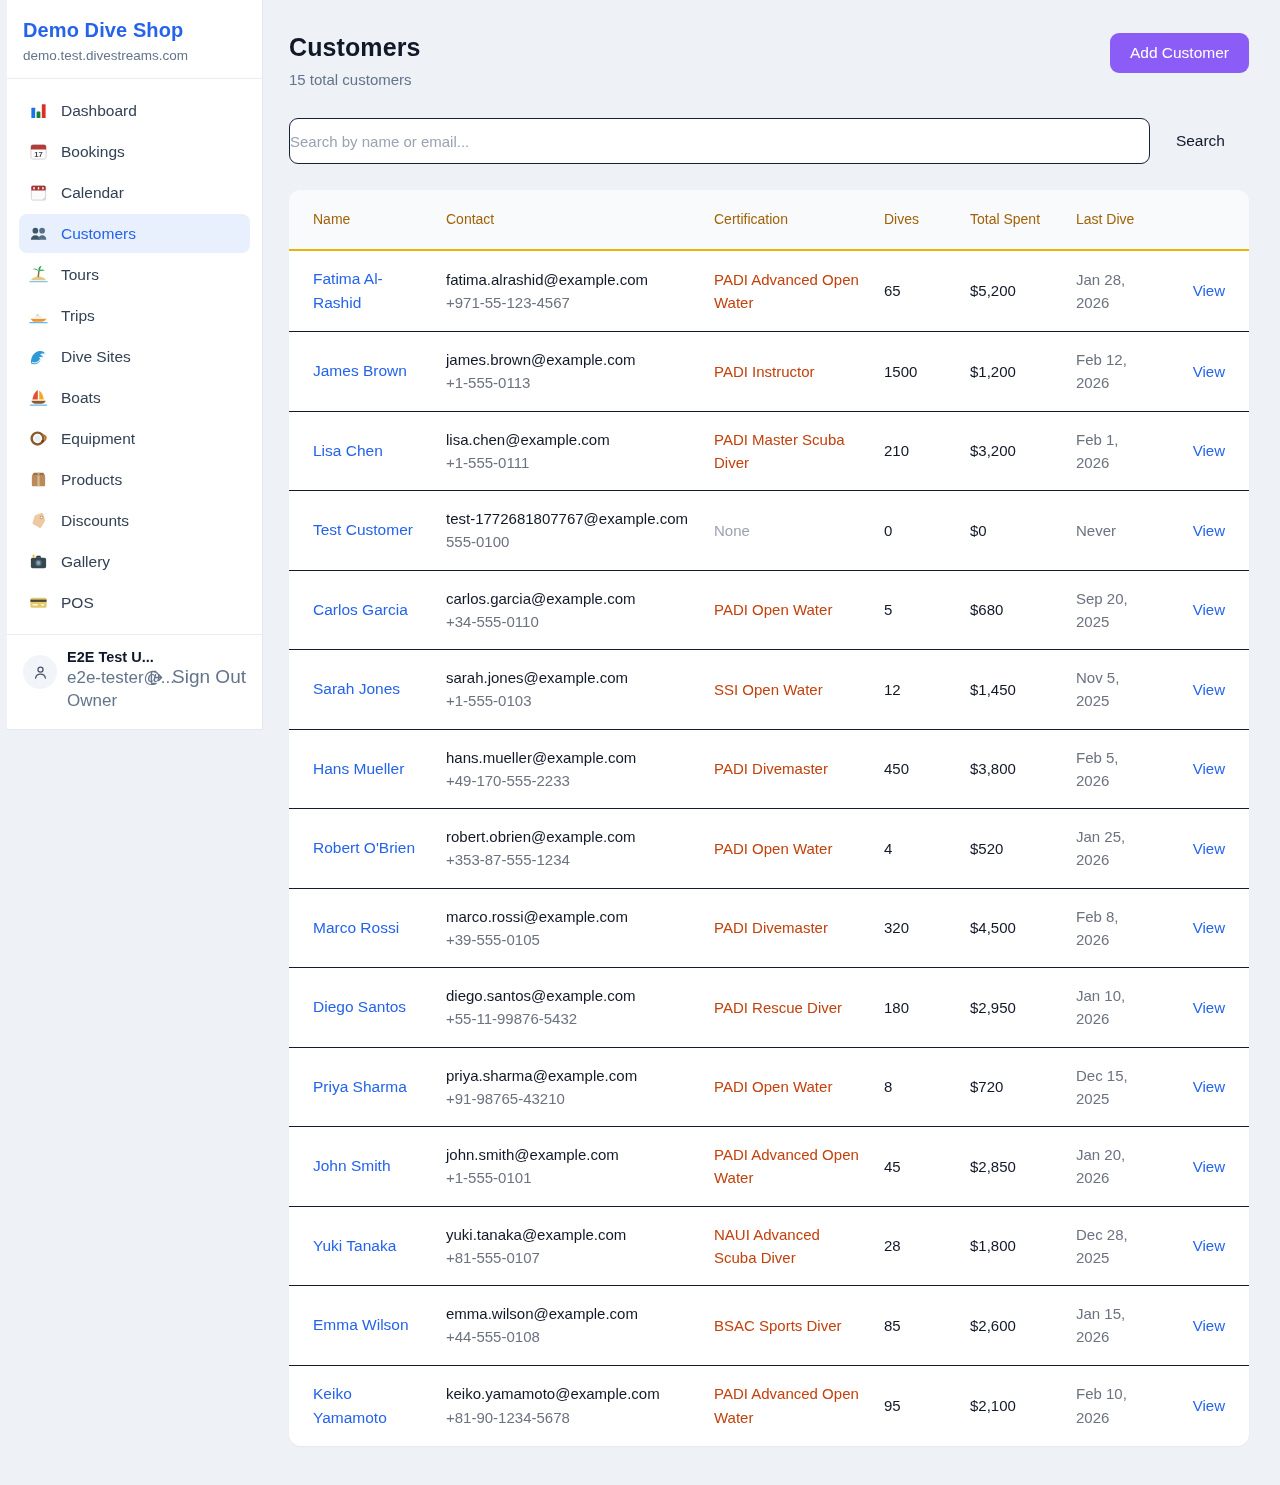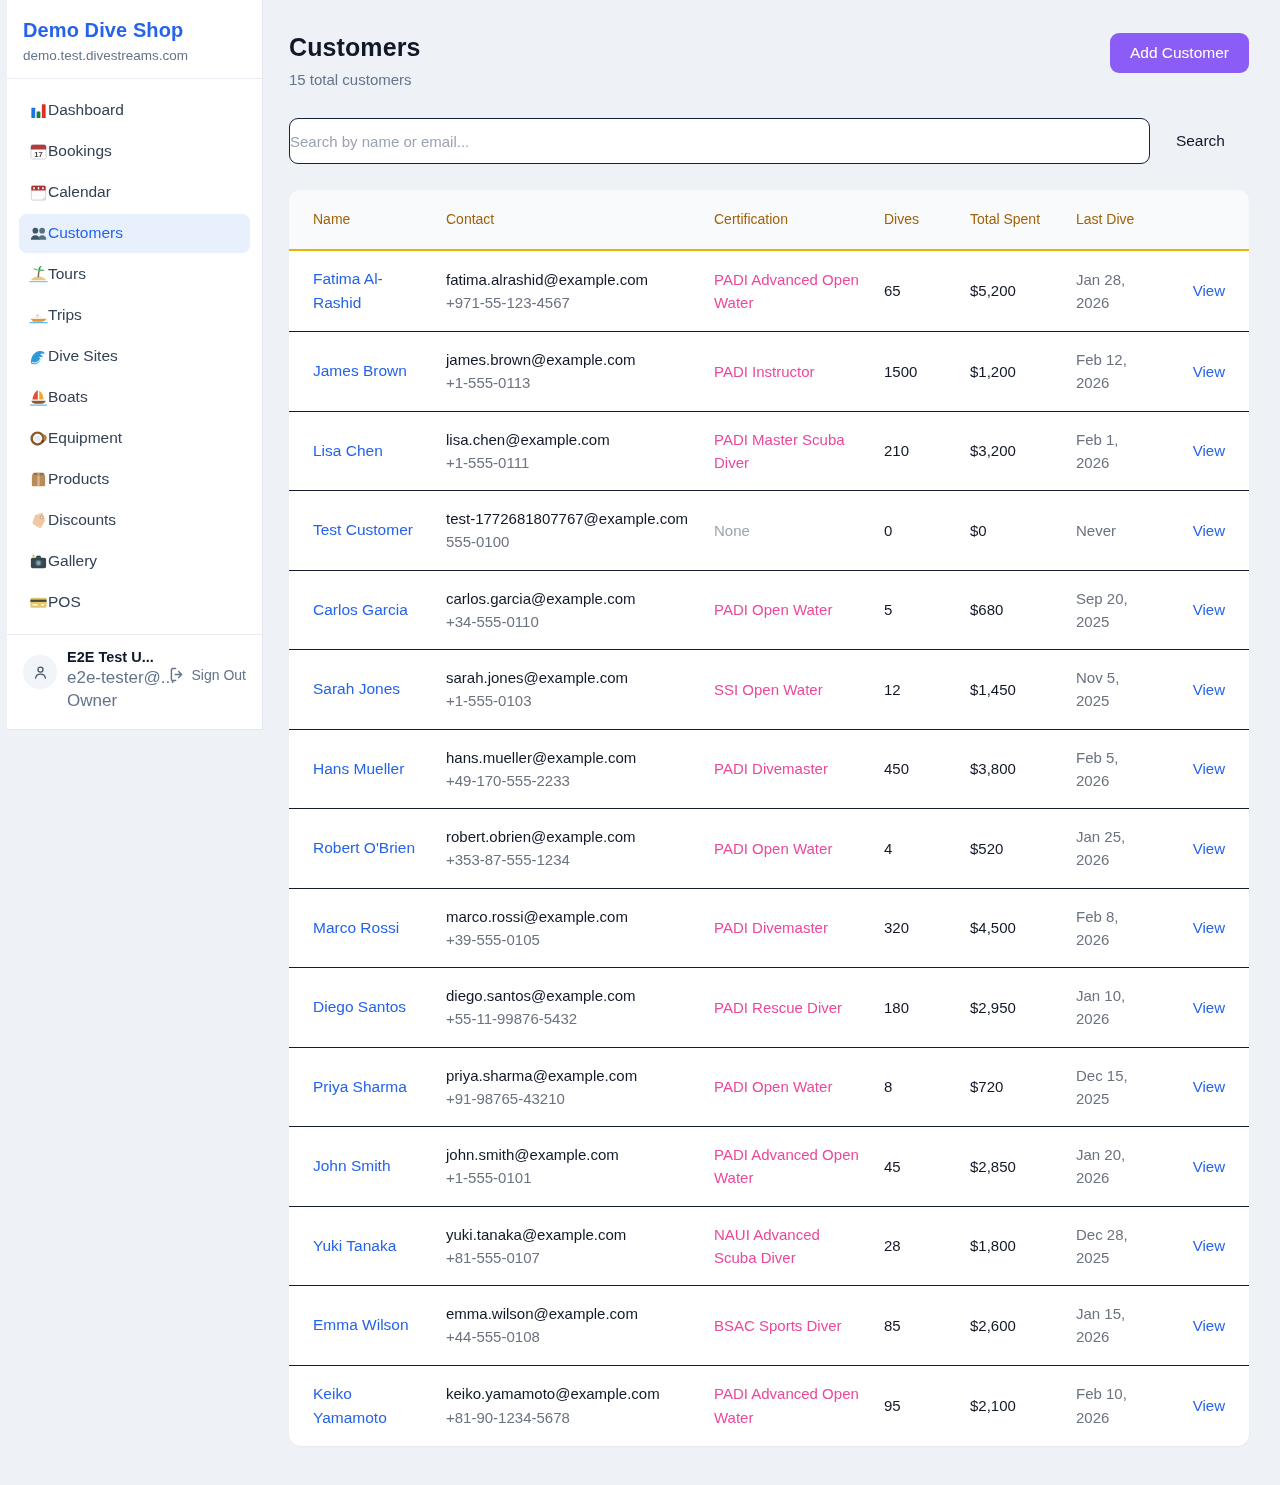--- a/index.html
+++ b/index.html
@@ -17,21 +17,21 @@
     position:absolute; left:7px; top:0; width:256px;
     background:#ffffff;
     border-right:1px solid #e2e8f0;
     border-bottom:1px solid #e2e8f0;
   }
   .sidebar-header { padding:19px 16px 15px 16px; border-bottom:1px solid #e9edf3; }
   .shop-name { font-size:20px; font-weight:700; color:#2563eb; letter-spacing:.1px; }
   .shop-domain { margin-top:6px; font-size:13.5px; color:#64748b; }
   .nav { padding:12px 12px 10px 12px; }
   .nav-item {
-    display:flex; align-items:flex-start; 
+    display:flex; align-items:center; gap:13px;
     padding:10px 10px; border-radius:8px;
     font-size:15.5px; color:#334155; cursor:pointer;
     margin-bottom:2px;
   }
   .nav-item .icon { width:19px; height:19px; display:inline-flex; align-items:center; justify-content:center; flex:0 0 19px; }
   .nav-item .icon svg { width:19px; height:19px; display:block; }
   .nav-item.active { background:#e9f0fd; color:#2563eb; font-weight:500; }
   .sidebar-footer {
     border-top:1px solid #e9edf3;
     padding:14px 16px 18px 16px;
@@ -39,21 +39,21 @@
   }
   .avatar {
     width:34px; height:34px; border-radius:50%; background:#f1f5f9;
     display:flex; align-items:center; justify-content:center; flex:0 0 34px; margin-top:6px;
   }
   .user-block { flex:1; min-width:0; }
   .user-name { font-size:14.5px; font-weight:700; color:#0f172a; white-space:nowrap; }
   .user-email, .user-role { font-size:17px; color:#64748b; margin-top:3px; white-space:nowrap; }
   .signout {
     display:flex; align-items:center; gap:7px;
-    color:#64748b; font-size:14px; cursor:pointer; white-space:nowrap; margin-top:17px;
+    color:#64748b; font-size:19px; cursor:pointer; white-space:nowrap; margin-top:17px;
   }
 
   
   .main { margin-left:256px; padding:33px 31px 28px 33px; }
   .page-header { display:flex; align-items:flex-start; justify-content:space-between; }
   .page-title { font-size:25px; font-weight:700; color:#111827; letter-spacing:.1px; }
   .page-subtitle { margin-top:9px; font-size:15px; color:#64748b; }
   .add-btn {
     background:#8b5cf6; color:#fff; border:none; border-radius:9px;
     font-size:15.5px; font-weight:500; padding:11px 20px; cursor:pointer;
@@ -91,21 +91,21 @@
   .col-name  { width:145px; }
   .col-contact { width:268px; }
   .col-cert  { width:170px; }
   .col-dives { width:86px; }
   .col-spent { width:106px; }
   .col-last  { width:98px; }
 
   .name-link { color:#2563eb; font-size:15.5px; font-weight:500; text-decoration:none; cursor:pointer; }
   .email { color:#111827; word-break:break-word; }
   .phone { color:#6b7280; }
-  .cert  { color:#ec4899; }
+  .cert  { color:#c2410c; }
   .cert.muted { color:#9ca3af; }
   .dives, .spent { color:#111827; }
   .last-dive { color:#6b7280; }
   .view-link { color:#2563eb; font-weight:500; text-decoration:none; cursor:pointer; font-size:15px; }
 </style>
 </head>
 <body>
 
 <aside class="sidebar">
   <div class="sidebar-header">

